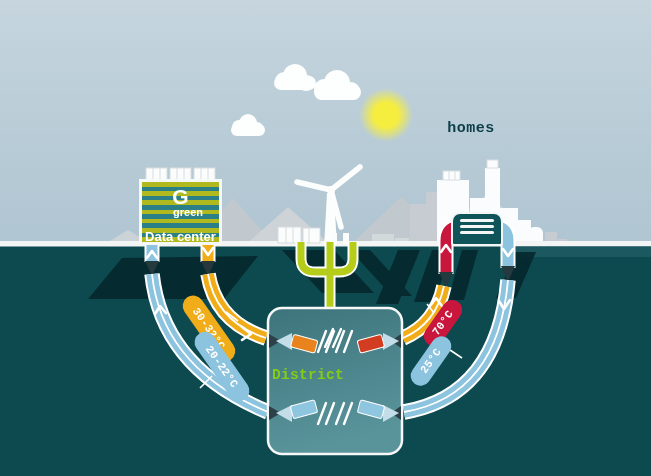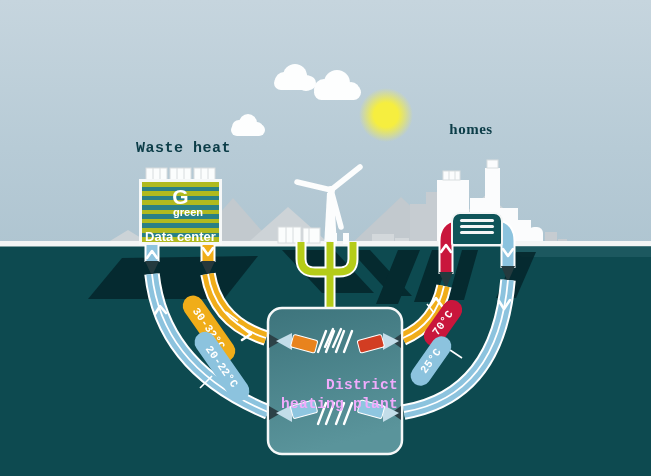--- a/index.html
+++ b/index.html
@@ -17,22 +17,22 @@
       background:repeating-linear-gradient(180deg,#b0ba1f 0 4.6px,#2a8086 4.6px 9.2px);
       display:flex;flex-direction:column;align-items:center;justify-content:flex-start;}
   .dc-logo{font:800 21px "Liberation Sans",sans-serif;color:#fff;line-height:1;margin-top:4px;}
   .dc-brand{font:700 11px "Liberation Sans",sans-serif;color:#fff;line-height:1;margin-top:0px;padding-left:15px;}
   .dc-name{font:700 13px "Liberation Sans",sans-serif;color:#fff;line-height:1;margin-top:12px;
            white-space:nowrap;}
   .pump{position:absolute;left:451px;top:212px;width:52px;height:34px;box-sizing:border-box;
         background:#0f5459;border:2.5px solid #f4f6f6;border-radius:9px 9px 3px 3px;}
   .pump-line{width:34px;height:3px;border-radius:2px;background:#f4f6f6;margin:3px auto 0 auto;}
   .pump-line:first-child{margin-top:5px;}
-  .plant-text{position:absolute;left:272px;top:376px;width:126px;text-align:right;
-        font:700 14.5px "Liberation Mono",monospace;color:#f0abfc;line-height:1.3;letter-spacing:.3px;}
+  .plant-text{position:absolute;left:272px;top:366px;width:126px;text-align:left;
+        font:700 14.5px "Liberation Mono",monospace;color:#84cc16;line-height:1.3;letter-spacing:.3px;}
   .pill{position:absolute;display:flex;align-items:center;justify-content:center;
         border-radius:11px;color:#fff;font:700 11px "Liberation Mono",monospace;letter-spacing:.3px;}
   .pill-yellow{left:171px;top:318px;width:76px;height:21px;background:#f0ad19;transform:rotate(55deg);}
   .pill-blue-l{left:182px;top:356px;width:80px;height:21px;background:#8cc3de;transform:rotate(55deg);}
   .pill-red{left:417px;top:313px;width:52px;height:20px;background:#c9163c;transform:rotate(-55deg);}
   .pill-blue-r{left:403px;top:351px;width:56px;height:20px;background:#8cc3de;transform:rotate(-55deg);}
 </style>
 </head>
 <body>
 
@@ -225,40 +225,38 @@
       <line x1="160" y1="168" x2="160" y2="180" stroke="#d7dcde"></line>
       <rect x="170" y="168" width="21" height="12" fill="#fbfdfd" stroke="#d7dcde"></rect>
       <line x1="177" y1="168" x2="177" y2="180" stroke="#d7dcde"></line>
       <line x1="184" y1="168" x2="184" y2="180" stroke="#d7dcde"></line>
       <rect x="194" y="168" width="21" height="12" fill="#fbfdfd" stroke="#d7dcde"></rect>
       <line x1="201" y1="168" x2="201" y2="180" stroke="#d7dcde"></line>
       <line x1="208" y1="168" x2="208" y2="180" stroke="#d7dcde"></line>
     </g>
   </svg>
 
-  <div class="lbl" style="left:136px;top:140px;">Waste heat</div>
-  <div class="lbl-stack" style="left:421px;top:120px;font-family:Liberation Serif, serif;">
+  <div class="lbl-stack" style="left:421px;top:120px;">
     <div>homes</div>
   </div>
 
   <div class="dc">
     <div class="dc-logo">G</div>
     <div class="dc-brand">green</div>
     <div class="dc-name">Data center</div>
   </div>
 
   <div class="pump">
     <div class="pump-line"></div>
     <div class="pump-line"></div>
     <div class="pump-line"></div>
   </div>
 
   <div class="plant-text">
     <div>District</div>
-    <div>heating plant</div>
   </div>
 
   <div class="pill pill-yellow">30-32°C</div>
   <div class="pill pill-blue-l">20-22°C</div>
   <div class="pill pill-red">70°C</div>
   <div class="pill pill-blue-r">25°C</div>
 
 </div>
 
 </body></html>

